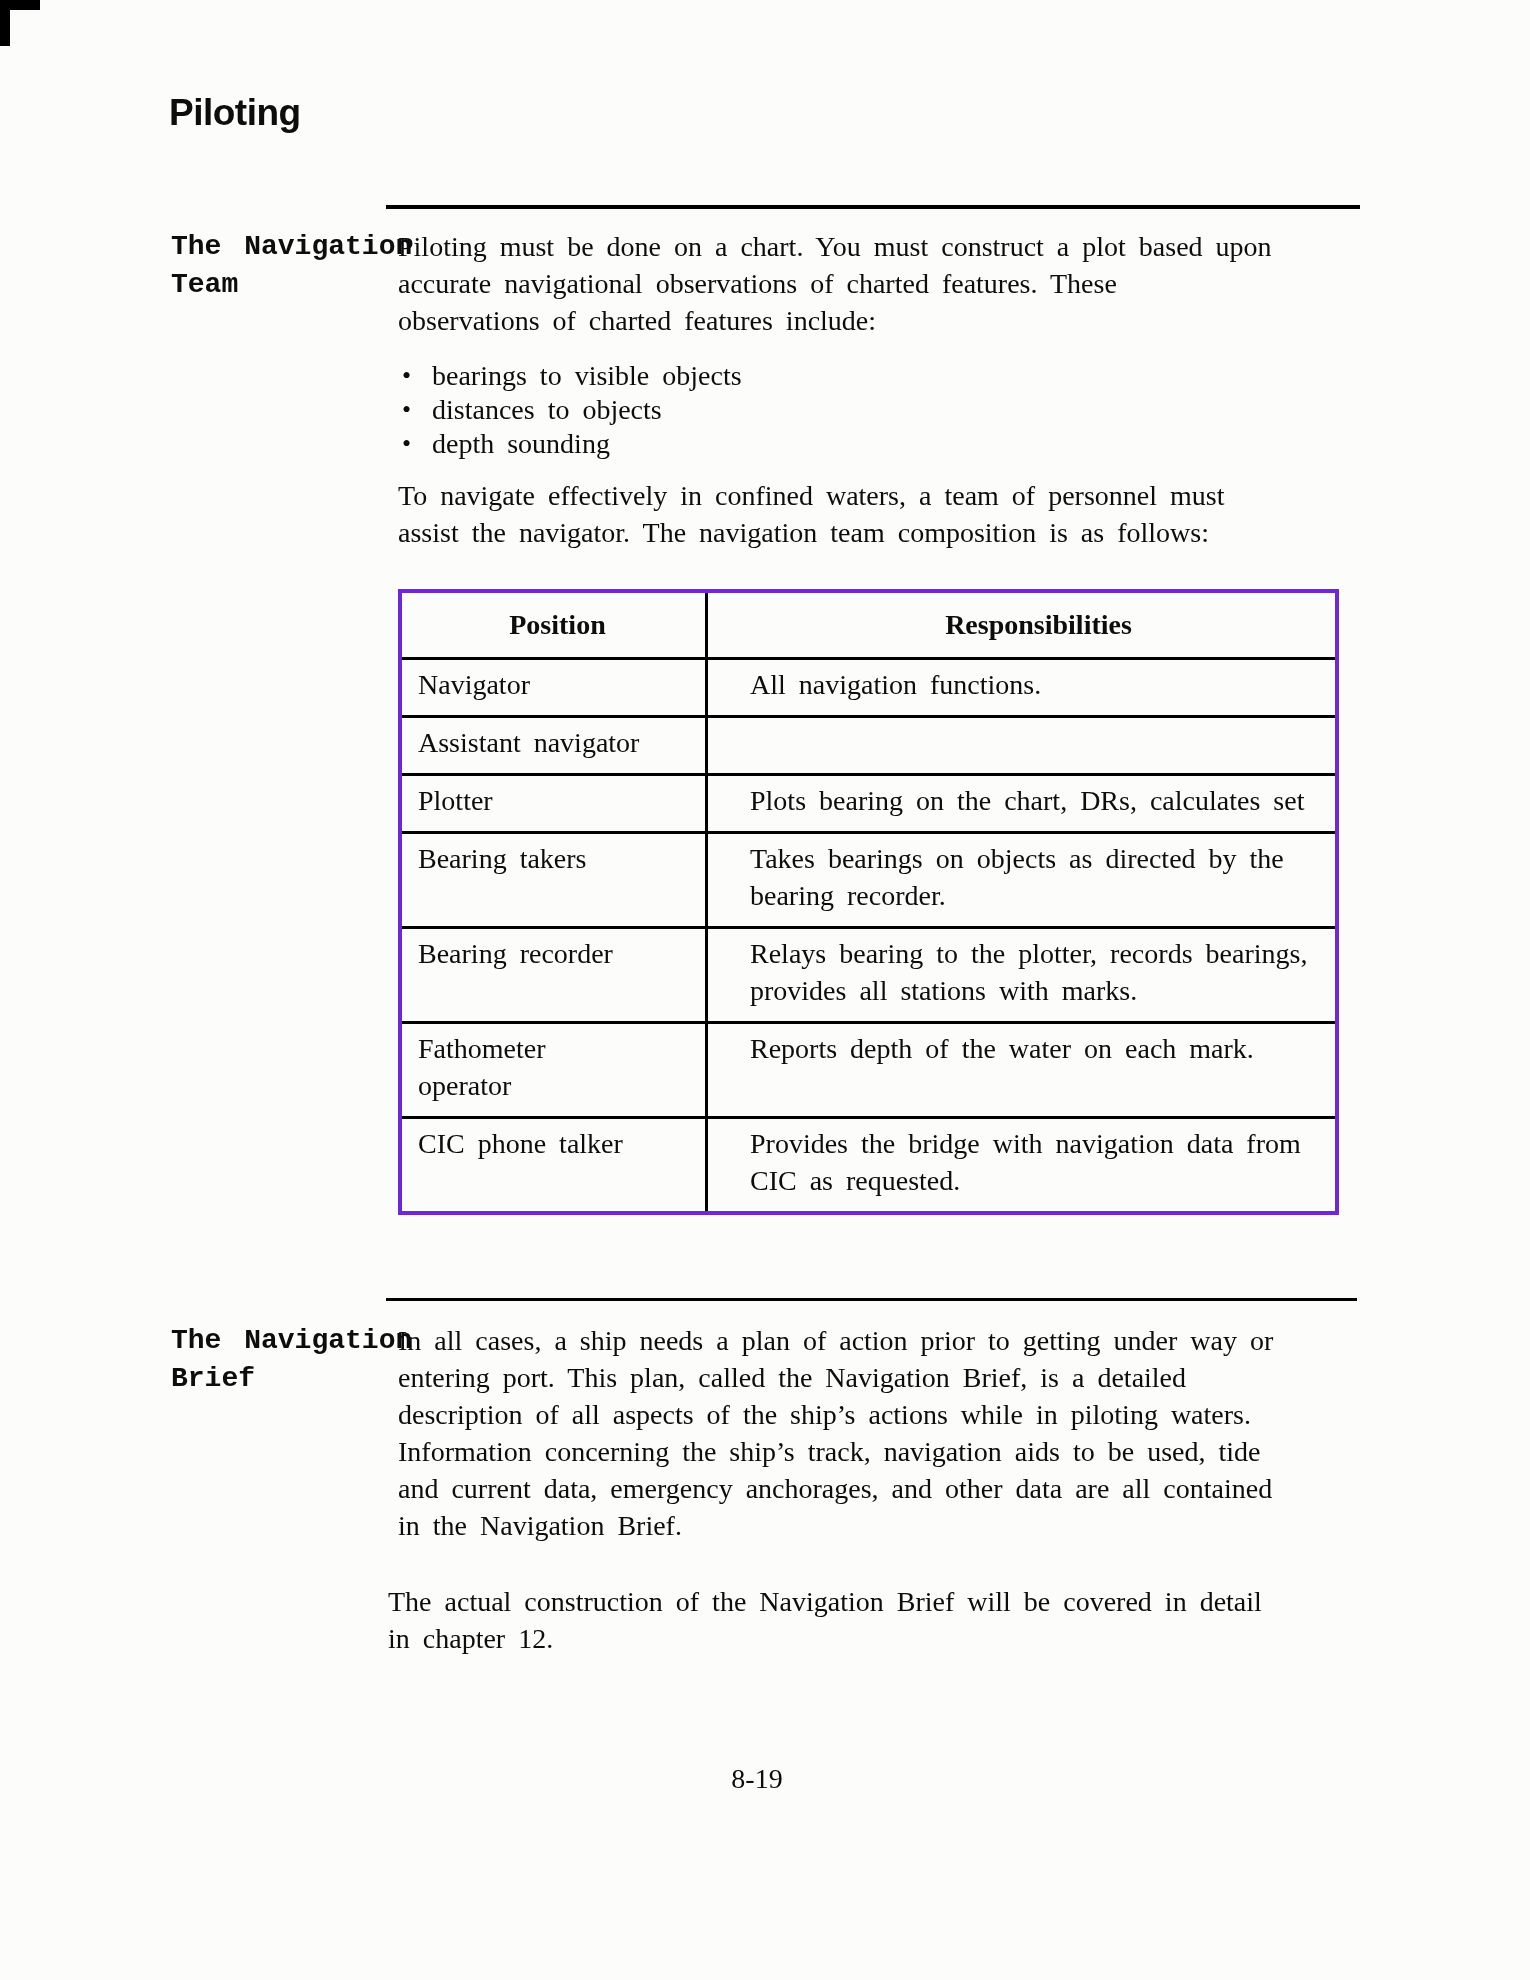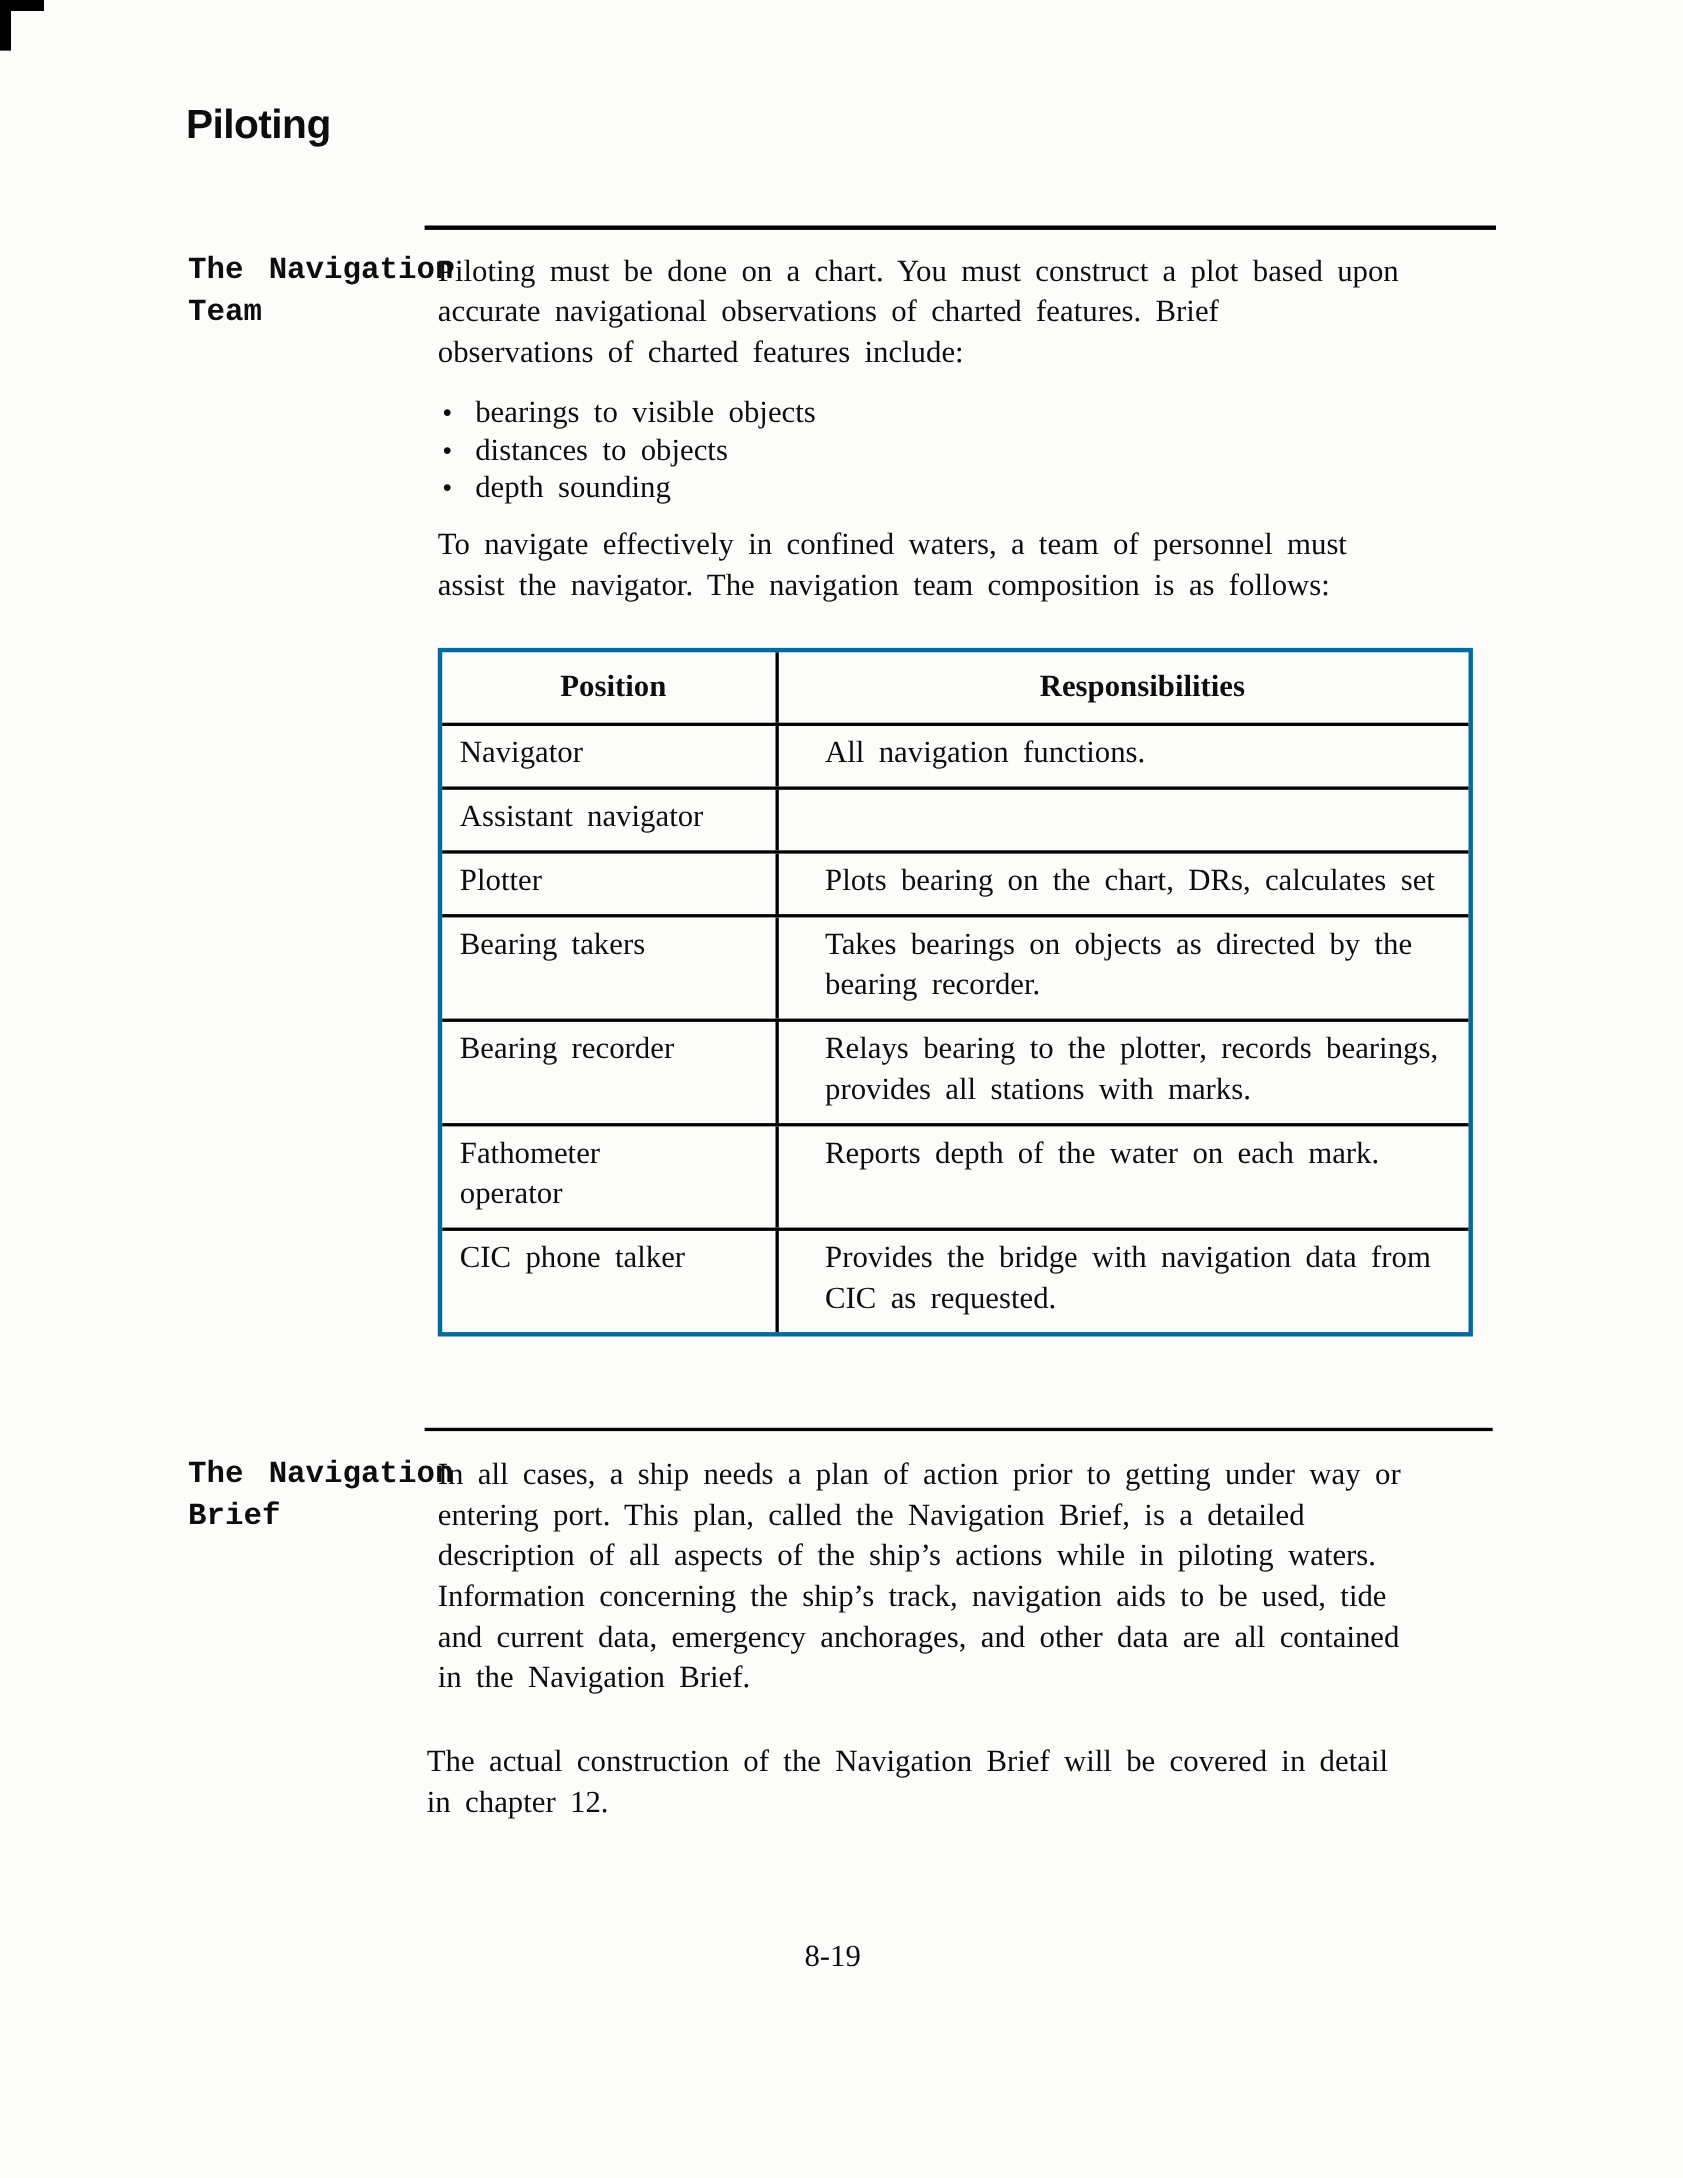--- a/index.html
+++ b/index.html
@@ -51,21 +51,21 @@
   }
   .bullets li::before{
     content:"\2022";
     position:absolute;left:4px;top:0;
     font-size:26px;
   }
 
   
   .nav-table{
     left:398px;top:589px;width:933px;
-    border:4px solid #0369a1;
+    border:4px solid #6d28d9;
     background:#fcfcfa;
   }
   .t-row{display:flex;border-top:3px solid #000;}
   .t-row.header{border-top:none;}
   .t-pos{
     width:279px;flex:0 0 279px;
     border-right:3px solid #000;
     padding:6px 8px 12px 16px;
     box-sizing:content-box;
   }
@@ -98,21 +98,21 @@
 
   <div class="abs margin-label s1-label">
 
   <div class="ln">The Navigation</div>
       <div class="ln">Team</div>
     </div>
 
   <div class="abs para s1-para1">
 
   <div class="ln">Piloting must be done on a chart. You must construct a plot based upon</div>
-      <div class="ln">accurate navigational observations of charted features. Brief</div>
+      <div class="ln">accurate navigational observations of charted features. These</div>
       <div class="ln">observations of charted features include:</div>
     </div>
 
   <ul class="abs bullets">
 
   <li>bearings to visible objects</li>
       <li>distances to objects</li>
       <li>depth sounding</li>
     </ul>
 

